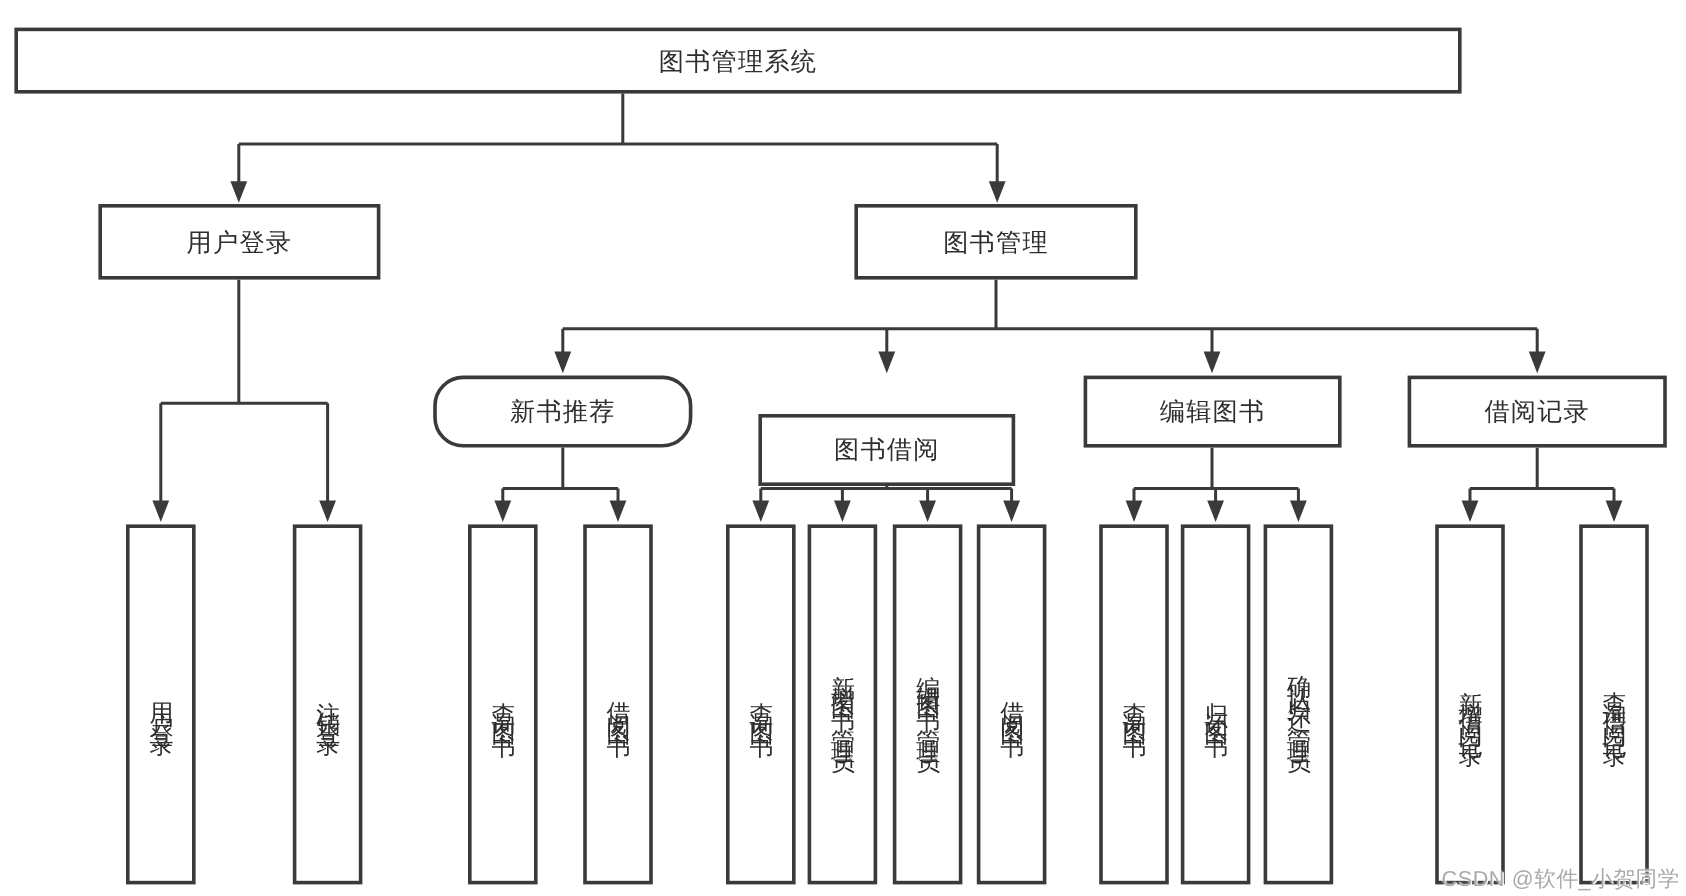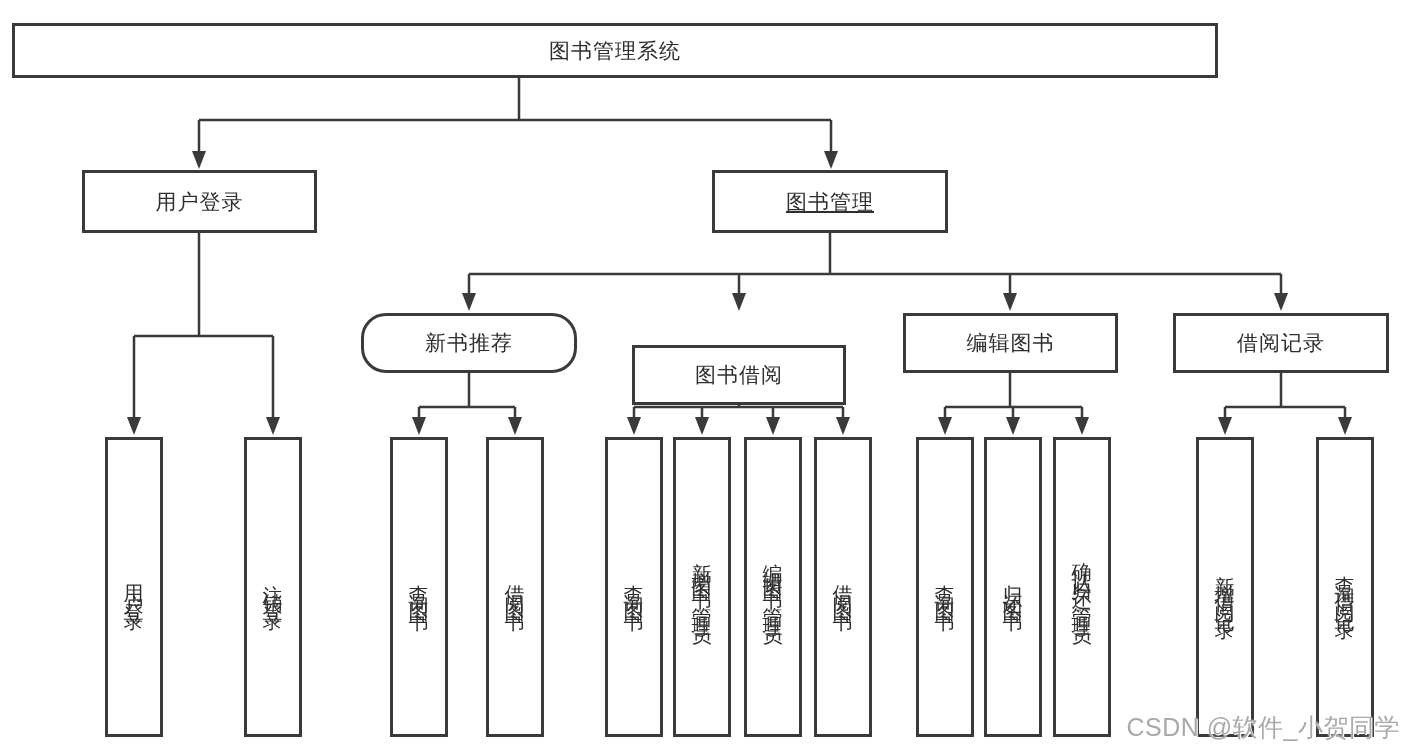--- a/index.html
+++ b/index.html
@@ -38,21 +38,21 @@
     text-orientation:mixed;
     font-size:20px;
     line-height:1;
     letter-spacing:9px;
     white-space:normal;
   }
   .watermark{
     position:absolute;
     right:5px;
     bottom:3px;
-    font-size:25px;
+    font-size:18px;
     color:var(--wm);
     text-shadow:0 0 2px #fff,1px 1px 0 #fff;
     letter-spacing:0.5px;
   }
 </style>
 </head>
 <body>
 
 <div class="stage">
 
@@ -103,21 +103,21 @@
     </g>
   </svg>
 
   <div class="node" style="left:12px;top:13px;width:1206px;height:55px;margin-top:10px;">
     <span class="lbl">图书管理系统</span>
   </div>
 
   <div class="node" style="left:82px;top:170px;width:235px;height:63px;">
     <span class="lbl">用户登录</span>
   </div>
-  <div class="node" style="left:712px;top:170px;width:236px;height:63px;text-decoration:underline;">
+  <div class="node" style="left:712px;top:170px;width:236px;height:63px;">
     <span class="lbl">图书管理</span>
   </div>
 
   <div class="node" style="left:361px;top:313px;width:216px;height:60px;border-radius:25px;">
     <span class="lbl">新书推荐</span>
   </div>
   <div class="node" style="left:632px;top:313px;width:214px;height:60px;margin-top:32px;">
     <span class="lbl">图书借阅</span>
   </div>
   <div class="node" style="left:903px;top:313px;width:215px;height:60px;">

